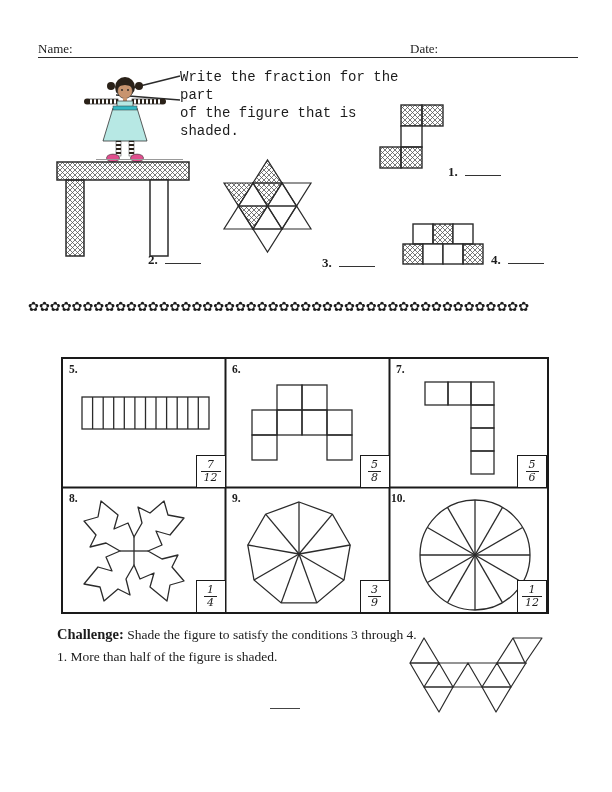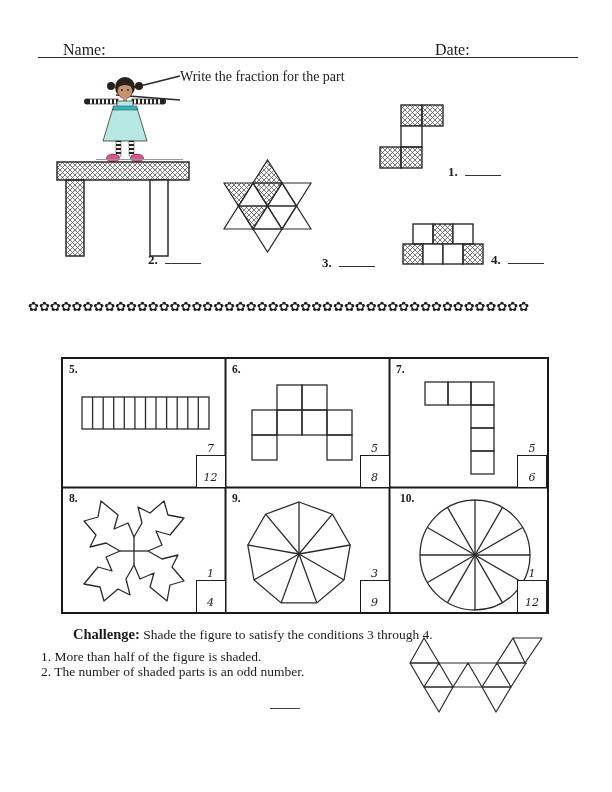--- a/index.html
+++ b/index.html
@@ -1,35 +1,35 @@
 <!DOCTYPE html>
 <html><head>
 <meta charset="utf-8">
 <style>
   html,body{margin:0;padding:0;background:#888;}
   .page{position:relative;width:612px;height:792px;background:#fff;margin:0 auto;
         font-family:"Liberation Serif",serif;color:#1c1c1c;overflow:hidden;}
   .abs{position:absolute;}
   svg{position:absolute;left:0;top:0;}
-  .hdr-label{font-size:16px;margin-left:25px;}
+  .hdr-label{font-size:13px;}
   .hdr-line{height:0;border-bottom:1.6px solid #2b2b2b;}
-  .callout{font-size:14px;line-height:18px;}
+  .callout{font-size:14px;line-height:18px;font-family:Liberation Mono, monospace;}
   .ans{font-size:13px;font-weight:bold;white-space:nowrap;}
   .blank{display:inline-block;width:36px;height:12px;border-bottom:1.7px solid #333;margin-left:7px;}
   .flowers{font-family:"DejaVu Sans",sans-serif;font-size:13px;font-weight:bold;
            letter-spacing:0;white-space:nowrap;width:556px;overflow:hidden;}
   .instruction{font-size:13.5px;}
   .pnum{font-size:11.5px;font-weight:bold;}
   .fracbox{box-sizing:border-box;width:30px;height:33px;border:1.7px solid #1a1a1a;background:#fff;
            display:flex;flex-direction:column;align-items:center;justify-content:center;
            font-family:"DejaVu Serif",serif;font-style:italic;font-size:11px;line-height:12px;}
-  .fr-den{border-top:1.3px solid #222;padding:16px 3px;}
+  .fr-den{border-top:1.3px solid #222;padding:0 3px;}
   .fr-num{padding:0 2px;}
   .chal{font-size:13.5px;}
-  .chal b{font-size:14.5px;margin-left:16px;}
+  .chal b{font-size:14.5px;}
   .cond{font-size:13.5px;line-height:14.6px;}
   .chal-blank{width:30px;height:0;border-bottom:1.8px solid #444;}
 </style>
 </head>
 <body>
 
 <div class="page">
 
   <svg width="612" height="792" viewBox="0 0 612 792">
     <defs>
@@ -198,20 +198,21 @@
       <polygon points="72,55 101,55 86,80"></polygon>
     </g>
   </svg>
 
   <div class="abs hdr-label" style="left:38px;top:41px;">Name:</div>
   <div class="abs hdr-label" style="left:410px;top:41px;">Date:</div>
   <div class="abs hdr-line" style="left:38px;top:57px;width:540px;"></div>
 
   <div class="abs callout" style="left:180px;top:68px;width:230px;">
     <div>Write the fraction for the part</div>
+    <div>of the figure that is shaded.</div>
   </div>
 
   <div class="abs ans" style="left:448px;top:163px;">
     <span>1.</span><span class="blank"></span>
   </div>
   <div class="abs ans" style="left:148px;top:251px;">
     <span>2.</span><span class="blank"></span>
   </div>
   <div class="abs ans" style="left:322px;top:254px;">
     <span>3.</span><span class="blank"></span>
@@ -221,21 +222,21 @@
   </div>
 
   <div class="abs flowers" style="left:28px;top:299px;">✿✿✿✿✿✿✿✿✿✿✿✿✿✿✿✿✿✿✿✿✿✿✿✿✿✿✿✿✿✿✿✿✿✿✿✿✿✿✿✿✿✿✿✿✿✿</div>
 
 
   <div class="abs pnum" style="left:69px;top:363px;">5.</div>
   <div class="abs pnum" style="left:232px;top:363px;">6.</div>
   <div class="abs pnum" style="left:396px;top:363px;">7.</div>
   <div class="abs pnum" style="left:69px;top:492px;">8.</div>
   <div class="abs pnum" style="left:232px;top:492px;">9.</div>
-  <div class="abs pnum" style="left:400px;top:492px;">10.</div>
+  <div class="abs pnum" style="left:391px;top:492px;">10.</div>
 
   <div class="abs fracbox" style="left:195.5px;top:455px;">
     <span class="fr-num">7</span>
     <span class="fr-den">12</span>
   </div>
   <div class="abs fracbox" style="left:359.5px;top:455px;">
     <span class="fr-num">5</span>
     <span class="fr-den">8</span>
   </div>
   <div class="abs fracbox" style="left:517px;top:455px;">
@@ -252,19 +253,18 @@
   </div>
   <div class="abs fracbox" style="left:517px;top:580px;">
     <span class="fr-num">1</span>
     <span class="fr-den">12</span>
   </div>
 
   <div class="abs chal" style="left:57px;top:626px;width:420px;">
     <b>Challenge:</b>
     <span>Shade the figure to satisfy the conditions 3 through 4.</span>
   </div>
-  <div class="abs" style="left:41px;top:650px;width:330px;">
+  <div class="abs" style="left:57px;top:650px;width:330px;">
     <div class="cond">1. More than half of the figure is shaded.</div>
-    <div class="cond">2. The number of shaded parts is an odd number.</div>
   </div>
   <div class="abs chal-blank" style="left:270px;top:708px;"></div>
 
 </div>
 
 </body></html>

